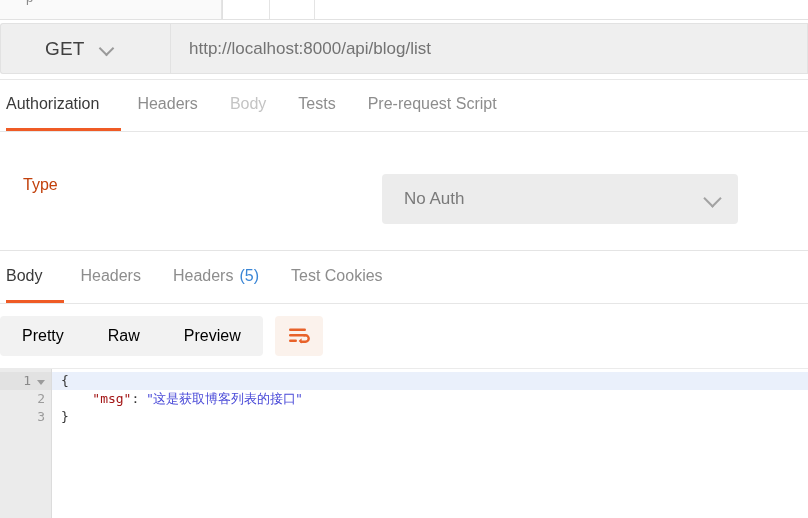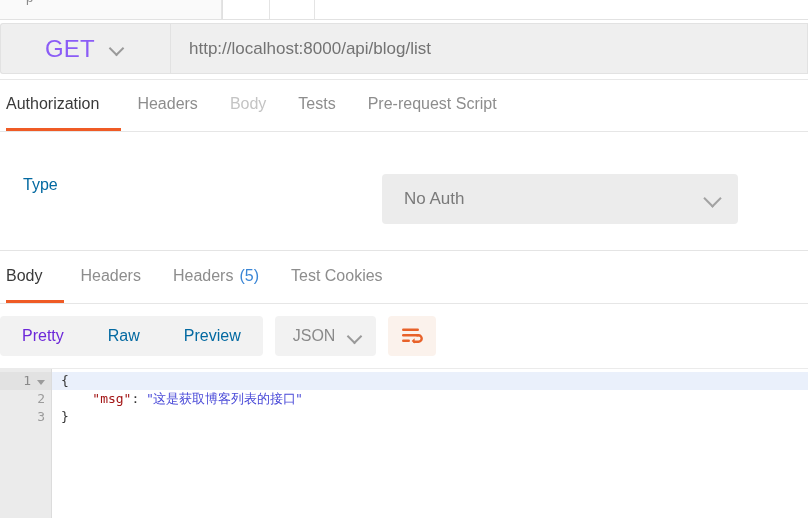--- a/index.html
+++ b/index.html
@@ -88,22 +88,22 @@
     border: 1px solid #e2e2e2;
     border-right: none;
     box-sizing: border-box;
     display: flex;
     align-items: center;
     padding-left: 44px;
     border-radius: 3px 0 0 3px;
     cursor: pointer;
   }
   .method-label {
-    font-size: 24px;
-    color: #8b5cf6;
+    font-size: 19px;
+    color: #404040;
     letter-spacing: 0.2px;
   }
   .chev {
     display: inline-block;
     margin-left: 16px;
     width: 13px;
     height: 13px;
     position: relative;
   }
   .chev::before {
@@ -168,21 +168,21 @@
     height: 118px;
     background: #ffffff;
     position: relative;
     border-bottom: 1px solid #e4e4e4;
   }
   .type-label {
     position: absolute;
     left: 23px;
     top: 44px;
     font-size: 16px;
-    color: #0369a1;
+    color: #c2410c;
   }
   .auth-select {
     position: absolute;
     left: 382px;
     top: 42px;
     width: 356px;
     height: 50px;
     background: #ececec;
     border-radius: 4px;
     display: flex;
@@ -252,24 +252,24 @@
     height: 40px;
     margin-left: 0;
     overflow: hidden;
   }
   .seg {
     height: 40px;
     display: flex;
     align-items: center;
     padding: 0 22px;
     font-size: 16px;
-    color: #0369a1;
-    cursor: pointer;
-  }
-  .seg.active { color: #6d28d9; }
+    color: #000000;
+    cursor: pointer;
+  }
+  .seg.active { color: #000000; }
   .json-select {
     margin-left: 12px;
     height: 40px;
     background: #f2f2f2;
     border-radius: 4px;
     display: flex;
     align-items: center;
     padding: 0 14px 0 18px;
     cursor: pointer;
   }
@@ -401,24 +401,20 @@
         <span class="badge-count">(5)</span>
       </div>
       <div class="tab">Test Cookies</div>
     </div>
 
     <div class="fmt-bar">
       <div class="seg-group">
         <div class="seg active">Pretty</div>
         <div class="seg">Raw</div>
         <div class="seg">Preview</div>
-      </div>
-      <div class="json-select">
-        <span class="jtext">JSON</span>
-        <span class="chev"></span>
       </div>
       <div class="wrap-btn">
         <svg width="22" height="18" viewBox="0 0 22 18">
           <rect x="1" y="1.5" width="17" height="2.6" rx="1.3" fill="#e8622a"></rect>
           <rect x="1" y="7" width="17" height="2.6" rx="1.3" fill="#e8622a"></rect>
           <path d="M15.5 8.3 h2.0 a3.2 3.2 0 0 1 0 6.4 h-5.2" fill="none" stroke="#e8622a" stroke-width="2.4"></path>
           <rect x="1" y="12.5" width="8" height="2.6" rx="1.3" fill="#e8622a"></rect>
           <path d="M13.6 11.3 L10.6 13.9 L13.6 16.5 Z" fill="#e8622a"></path>
         </svg>
       </div>

